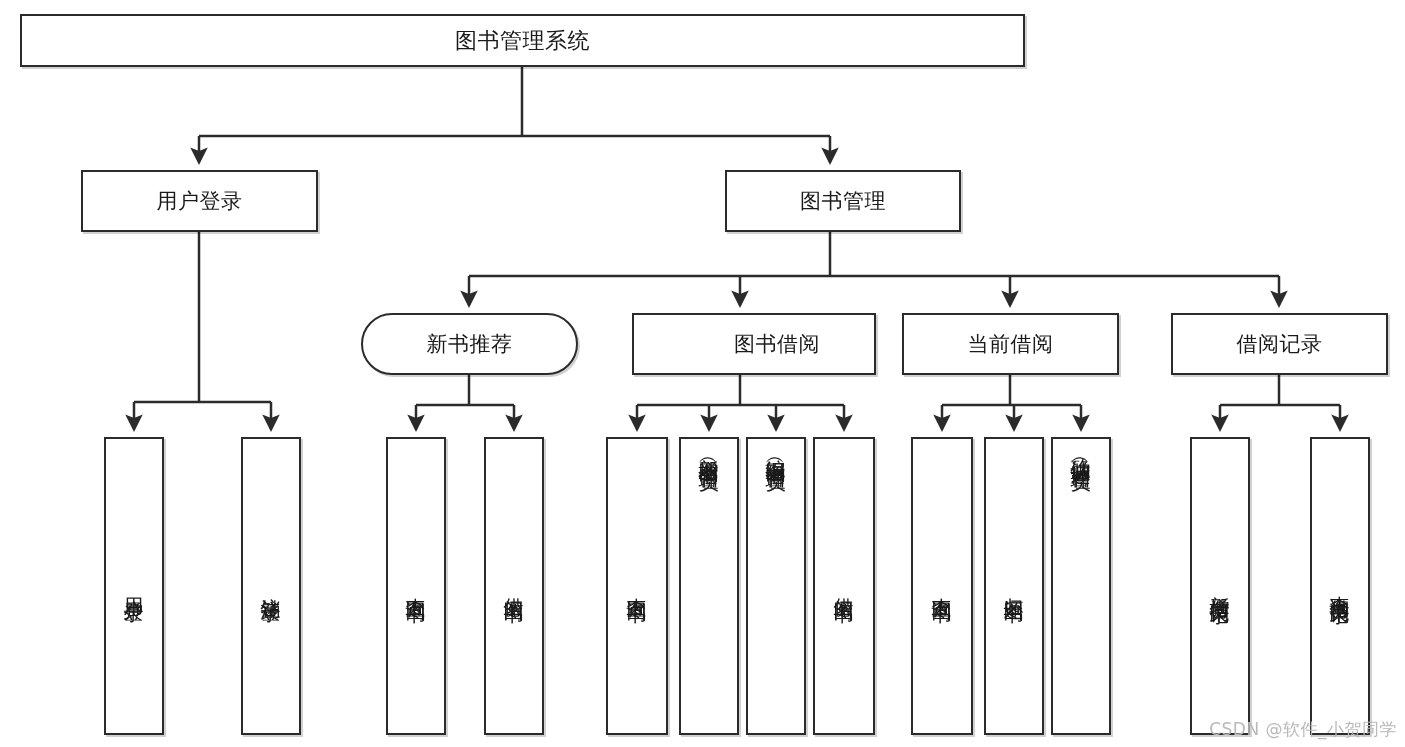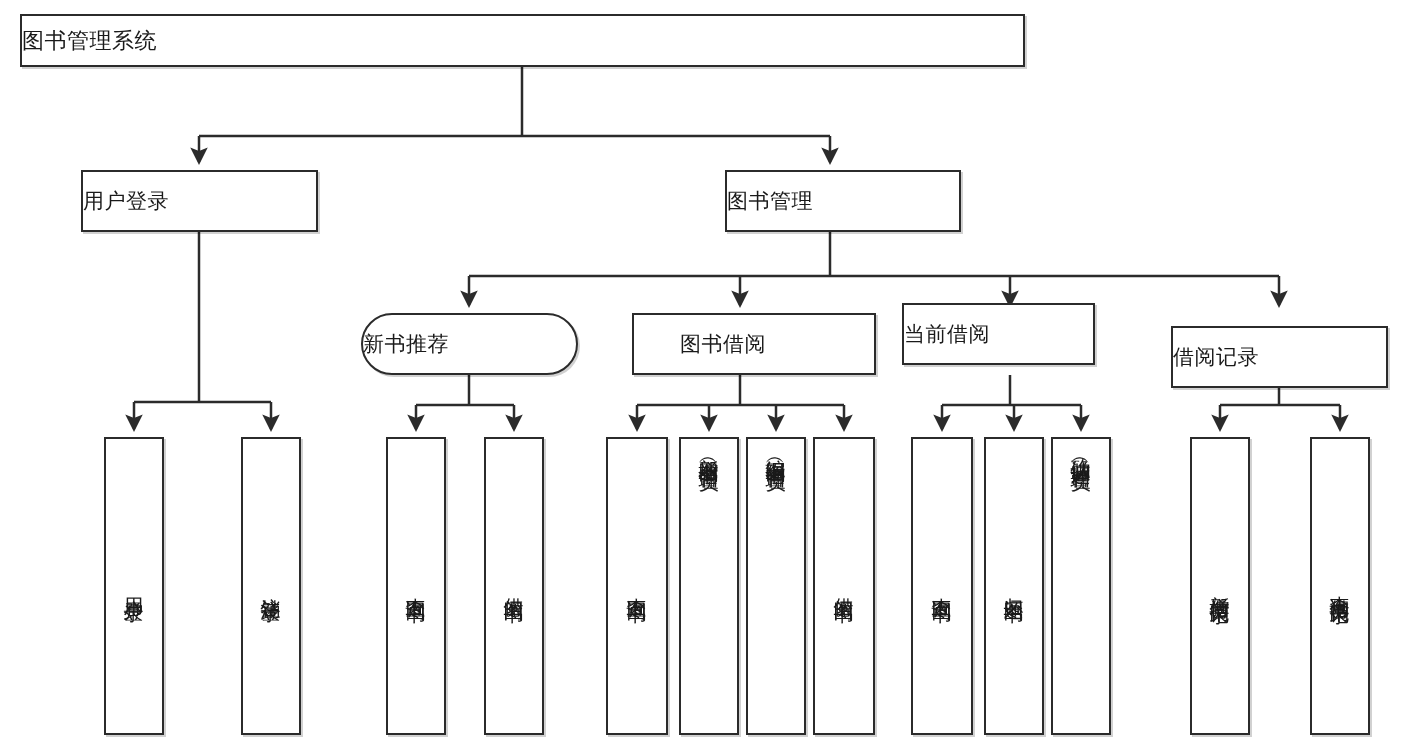--- a/index.html
+++ b/index.html
@@ -25,20 +25,21 @@
     height: 747px;
   }
   .node-box {
     position: absolute;
     box-sizing: border-box;
     background: #ffffff;
     border: 2px solid #2b2b2b;
     box-shadow: 2px 2px 0 rgba(0,0,0,0.18);
     display: flex;
     align-items: center;
+    justify-content: center;
   }
   .node-label {
     color: #1a1a1a;
     font-size: 21px;
     line-height: 1.15;
     letter-spacing: 0.5px;
     white-space: nowrap;
     text-align: center;
   }
   .node-label.vertical {
@@ -151,25 +152,25 @@
   </div>
 
   <div class="node-box" style="left:361px; top:313px; width:217px; height:62px;border-radius:31px;">
     <span class="node-label">新书推荐</span>
   </div>
 
   <div class="node-box" style="left:632px; top:313px; width:244px; height:62px;padding-left:46px;">
     <span class="node-label">图书借阅</span>
   </div>
 
-  <div class="node-box" style="left:902px; top:303px; width:193px; height:62px;">
+  <div class="node-box" style="left:902px; top:313px; width:217px; height:62px;">
     <span class="node-label">当前借阅</span>
   </div>
 
-  <div class="node-box" style="left:1171px; top:313px; width:217px; height:62px;margin-top:13px;">
+  <div class="node-box" style="left:1171px; top:313px; width:217px; height:62px;">
     <span class="node-label">借阅记录</span>
   </div>
 
   <div class="node-box leaf-box center-text" style="left:104px; top:437px; width:60px; height:298px;">
     <span class="node-label vertical">用户登录</span>
   </div>
 
   <div class="node-box leaf-box center-text" style="left:241px; top:437px; width:60px; height:298px;">
     <span class="node-label vertical">注销登录</span>
   </div>
@@ -211,14 +212,15 @@
   </div>
 
   <div class="node-box leaf-box center-text" style="left:1190px; top:437px; width:60px; height:298px;">
     <span class="node-label vertical">新增借阅记录</span>
   </div>
 
   <div class="node-box leaf-box center-text" style="left:1310px; top:437px; width:60px; height:298px;">
     <span class="node-label vertical">查询借阅记录</span>
   </div>
 
+  <div id="watermark">CSDN @软件_小贺同学</div>
 
 </div>
 
 </body></html>

